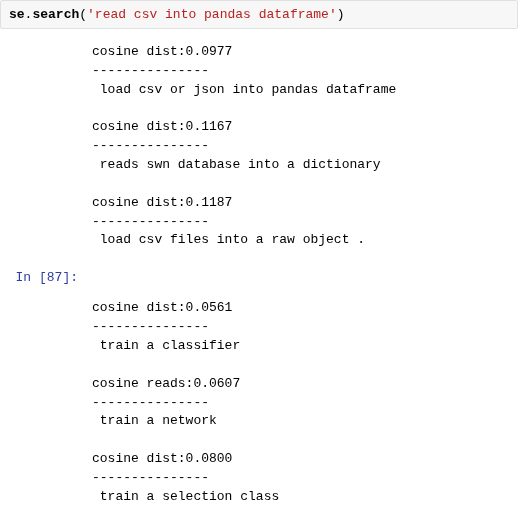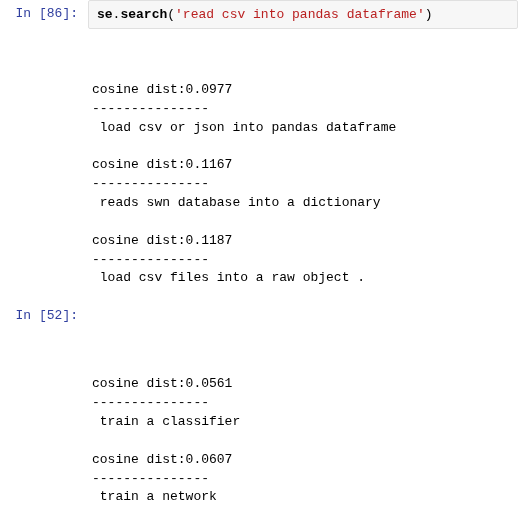--- a/index.html
+++ b/index.html
@@ -35,56 +35,54 @@
     .code-obj { color: #000; font-weight: bold; }
     .code-punc { color: #000; }
     .code-str { color: #ba2121; font-family: Liberation Mono, monospace; }
     .output-area {
       flex: 1;
       padding: 6px 0px 6px 4px;
       font-family: Menlo, Monaco, "Courier New", monospace;
       color: #000;
       white-space: pre;
       line-height: 1.45;
-      margin-top: 38px;
     }
   </style>
 </head>
 <body>
 
 <div class="cell">
-  <div class="prompt"><span>In [</span><span class="num">86</span><span>]:</span></div>
   <div class="input-area"><span class="code-obj">se</span><span class="code-punc">.</span><span class="code-obj">search</span><span class="code-punc">(</span><span class="code-str">'read csv into pandas dataframe'</span><span class="code-punc">)</span></div>
 </div>
 
 <div class="cell">
   <div class="prompt"></div>
   <div class="output-area">cosine dist:0.0977
 ---------------
  load csv or json into pandas dataframe
 
 cosine dist:0.1167
 ---------------
  reads swn database into a dictionary
 
 cosine dist:0.1187
 ---------------
  load csv files into a raw object .</div>
 </div>
 
 <div class="cell">
-  <div class="prompt"><span>In [</span><span class="num">52</span><span>]:</span></div>
+  <div class="prompt"><span>In [</span><span class="num">87</span><span>]:</span></div>
 </div>
 
 <div class="cell">
   <div class="prompt"></div>
   <div class="output-area">cosine dist:0.0561
 ---------------
  train a classifier
 
-cosine dist:0.0607
+cosine reads:0.0607
 ---------------
  train a network
 
 cosine dist:0.0800
 ---------------
  train a selection class</div>
 </div>
 
 </body></html>

